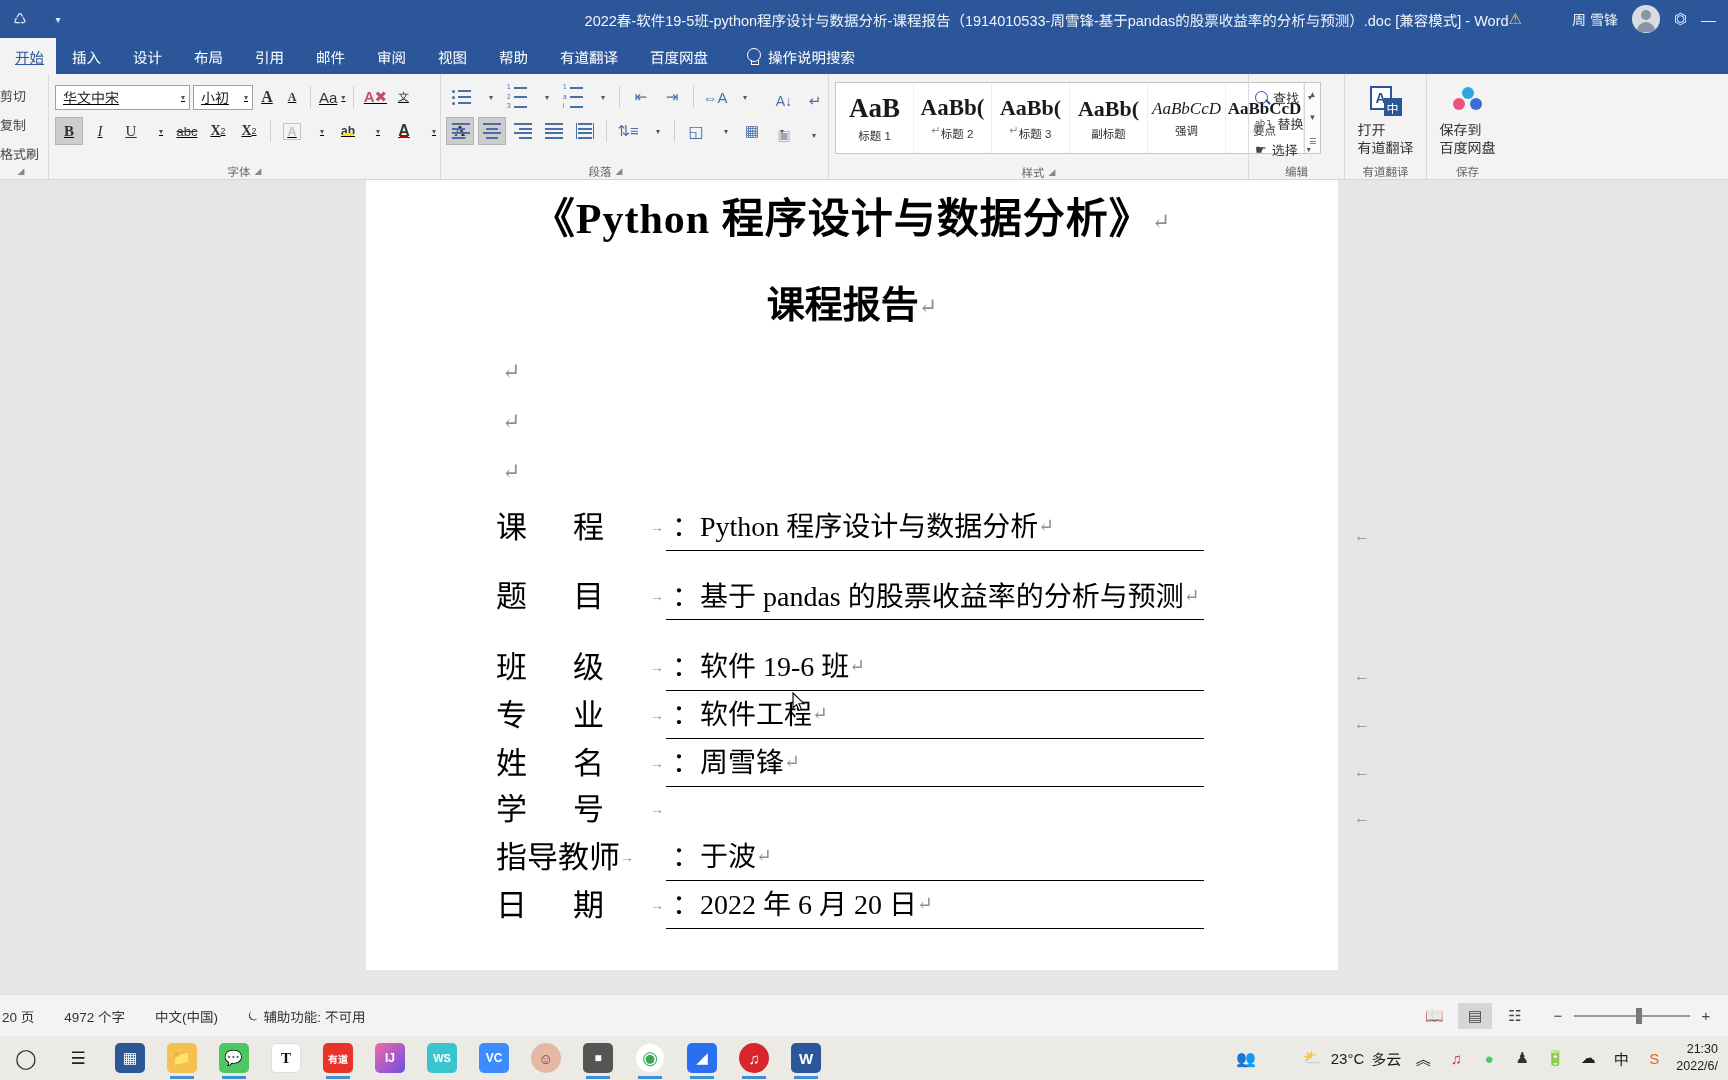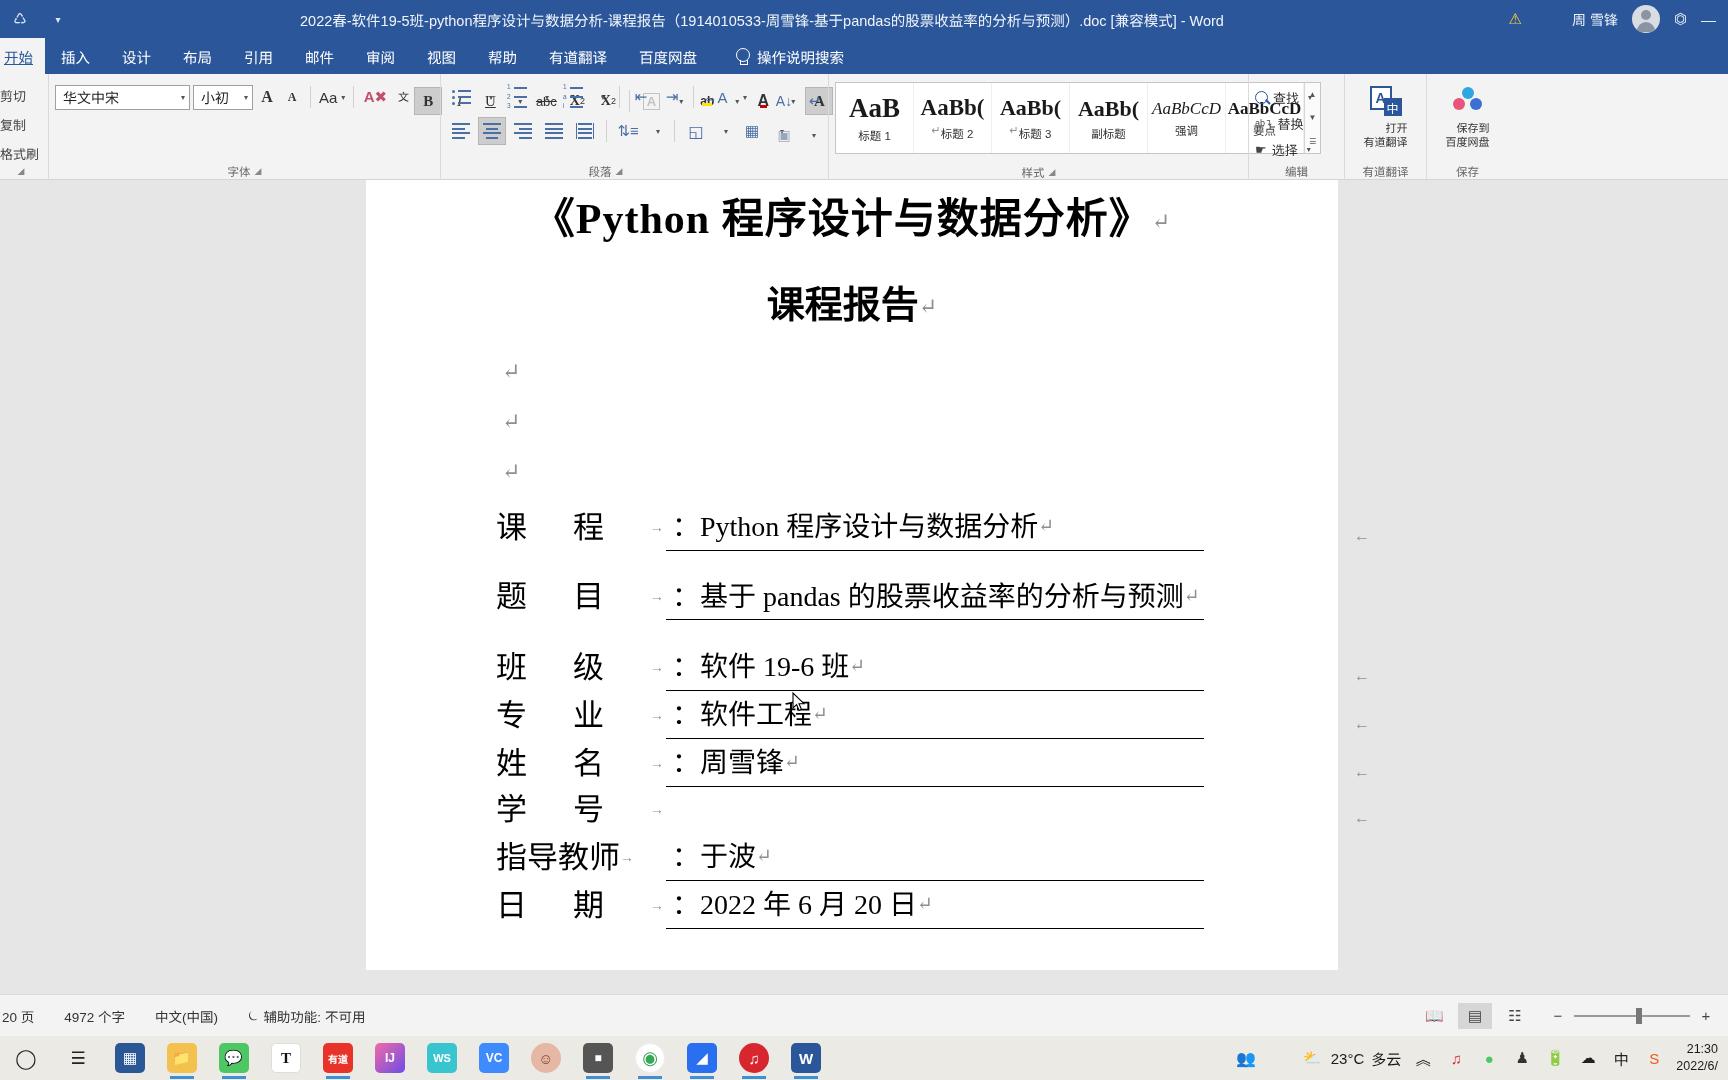--- a/index.html
+++ b/index.html
@@ -16,21 +16,21 @@
   .titlebar {
     position: absolute; left: 0; top: 0; width: 1728px; height: 38px;
     background: #2b579a;
     color: #ffffff;
     display: flex; align-items: center;
   }
   .tb-left { display: flex; align-items: center; gap: 18px; padding-left: 10px; width: 300px; }
   .qat-icon { width: 20px; height: 20px; display: inline-flex; align-items: center; justify-content: center;
               color: #dce6f4; font-size: 15px; }
   .tb-title {
-    flex: 1; text-align: left; font-size: 14.5px; color: #f0f4fa;
+    flex: 1; text-align: right; font-size: 14.5px; color: #f0f4fa;
     white-space: nowrap; overflow: hidden;
   }
   .tb-right { display: flex; align-items: center; gap: 14px; padding-right: 12px; }
   .warn-icon { font-size: 15px; color: #ffc83d; }
   .user-name { font-size: 14px; color: #eaf0f8; white-space: nowrap; margin-left: 36px; }
   .avatar {
     width: 28px; height: 28px; border-radius: 50%;
     background: #d8dde4; position: relative; overflow: hidden;
   }
   .avatar::before { content:""; position:absolute; width:10px; height:10px; border-radius:50%;
@@ -148,21 +148,21 @@
   .grp-edit { width: 96px; }
   .edit-item { display:flex; align-items:center; gap:5px; font-size:13px; color:#333; height:26px; white-space:nowrap; }
   .mag { width:13px; height:13px; border:1.6px solid #2b579a; border-radius:50%; position:relative; display:inline-block; }
   .mag::after { content:""; position:absolute; width:6px; height:1.6px; background:#2b579a; transform:rotate(45deg);
                 right:-4px; bottom:0px; }
 
   
   .grp-big { width: 82px; align-items:center; }
   .bigbtn { display:flex; flex-direction:column; align-items:center; gap:4px; padding-top:6px; }
   .bigbtn-icon { width:34px; height:34px; display:flex; align-items:center; justify-content:center; }
-  .bigbtn-label { font-size:11px; color:#333; text-align:right; line-height:1.25; white-space:nowrap; }
+  .bigbtn-label { font-size:14px; color:#333; text-align:left; line-height:1.25; white-space:nowrap; }
   .yd-icon { position:relative; width:32px; height:30px; }
   .yd-icon .c1 { position:absolute; left:0; top:0; width:22px; height:24px; border:2px solid #2b579a;
                  background:#fff; display:flex; align-items:center; justify-content:center;
                  font-size:14px; font-weight:bold; color:#2b579a; }
   .yd-icon .c2 { position:absolute; right:0; bottom:0; width:18px; height:18px; background:#2b579a;
                  color:#fff; font-size:12px; display:flex; align-items:center; justify-content:center; }
   .bd-icon { width:30px; height:28px; position:relative; }
   .bd-icon span { position:absolute; width:12px; height:12px; border-radius:50%; }
   .bd-icon .a { background:#2ea7e0; left:9px; top:0; }
   .bd-icon .b { background:#e8547c; left:0; top:11px; }
@@ -257,21 +257,21 @@
     <div class="tb-right">
       <span class="warn-icon">⚠</span>
       <span class="user-name">周 雪锋</span>
       <span class="avatar"></span>
       <span class="ribbon-opt">⏣</span>
       <span class="win-min">—</span>
     </div>
   </div>
 
   <div class="tabbar">
-    <div class="tab active" style="padding-left:4px;padding-right:12px;text-decoration:underline;">开始</div>
+    <div class="tab active" style="padding-left:15px;padding-right:12px;text-decoration:underline;">开始</div>
     <div class="tab">插入</div>
     <div class="tab">设计</div>
     <div class="tab">布局</div>
     <div class="tab">引用</div>
     <div class="tab">邮件</div>
     <div class="tab">审阅</div>
     <div class="tab">视图</div>
     <div class="tab">帮助</div>
     <div class="tab">有道翻译</div>
     <div class="tab">百度网盘</div>
@@ -290,21 +290,21 @@
           <span class="clip-item">复制</span>
           <span class="clip-item">格式刷</span>
         </div>
       </div>
       <div class="grp-label">
         <span class="dlg-launcher">◢</span>
       </div>
     </div>
 
     <div class="grp grp-font">
-      <div class="grp-body" style="padding-top:4px;">
+      <div class="grp-body" style="flex-direction:column;padding-top:4px;text-decoration:underline;">
         <div class="row">
           <div class="cbox fontname">
             <span>华文中宋</span>
             <span class="caret">▾</span>
           </div>
           <div class="cbox fontsize">
             <span>小初</span>
             <span class="caret">▾</span>
           </div>
           <span class="btn sm">

